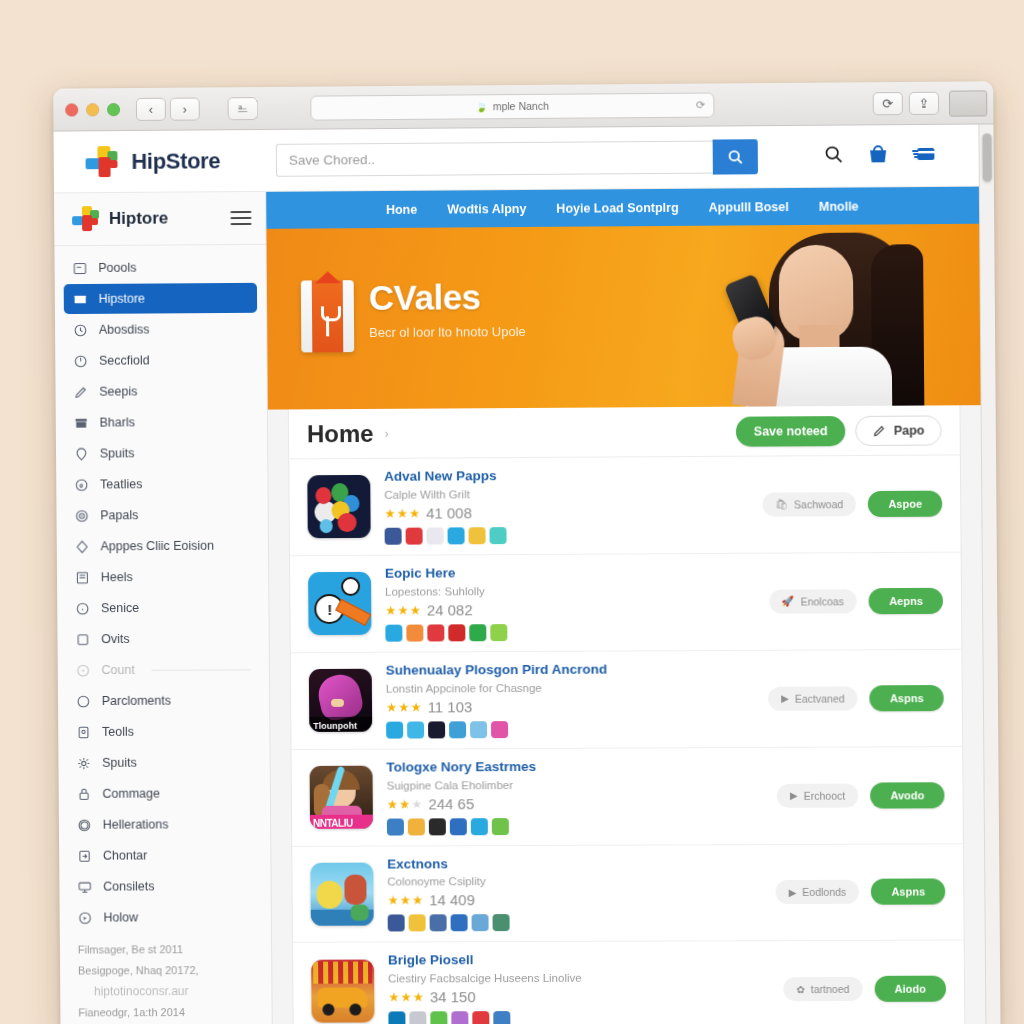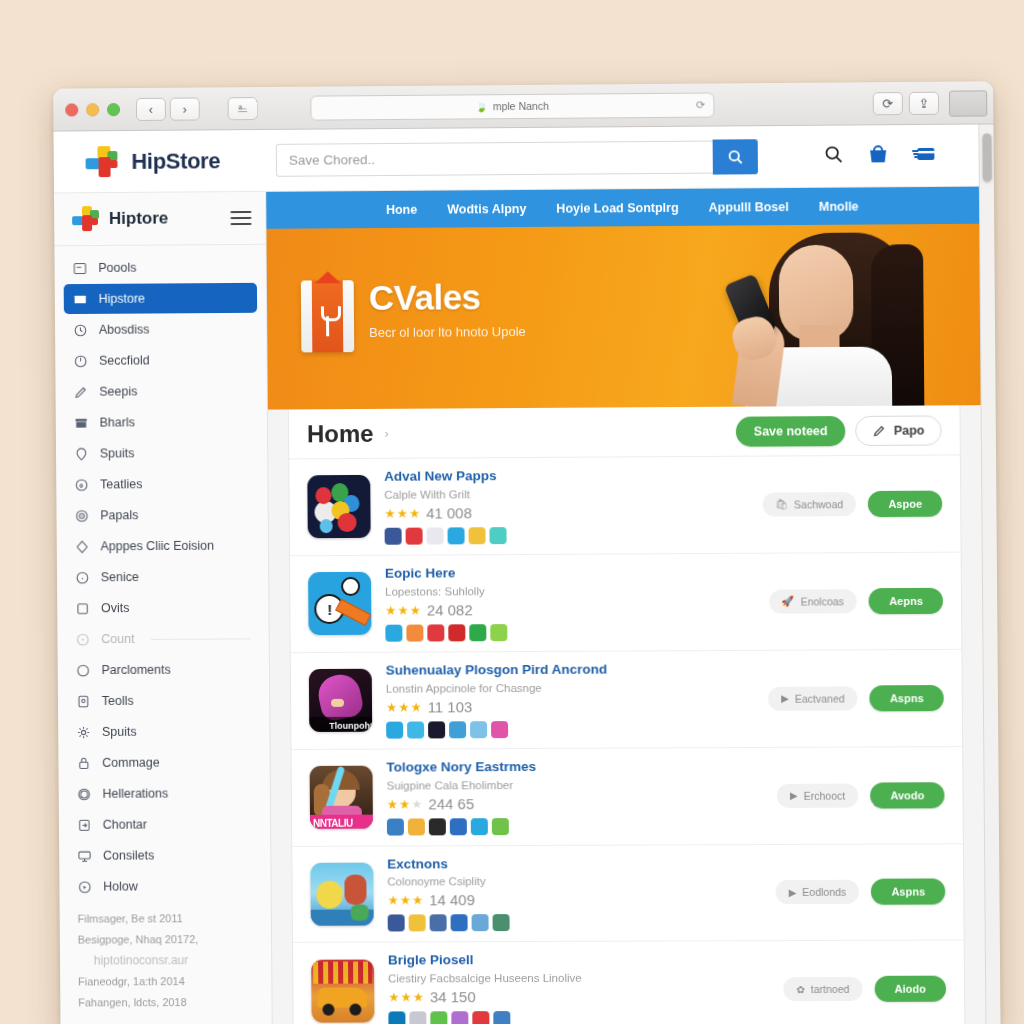--- a/index.html
+++ b/index.html
@@ -477,20 +477,30 @@
             <span class="ico">
               <svg width="15" height="15" viewBox="0 0 24 24">
                 <path d="M12 3l8 9-8 9-8-9z" stroke="currentColor" fill="none" stroke-width="1.7"></path>
               </svg>
             </span>
             <span>Apppes Cliic Eoision</span>
           </div>
           <div class="side-item">
             <span class="ico">
               <svg width="15" height="15" viewBox="0 0 24 24">
+                <rect x="4" y="3.5" width="16" height="17" rx="1.5" stroke="currentColor" fill="none" stroke-width="1.7"></rect>
+                <line x1="7.5" y1="8" x2="16.5" y2="8" stroke="currentColor" fill="none" stroke-width="1.7"></line>
+                <line x1="7.5" y1="12" x2="16.5" y2="12" stroke="currentColor" fill="none" stroke-width="1.7"></line>
+              </svg>
+            </span>
+            <span>Heels</span>
+          </div>
+          <div class="side-item">
+            <span class="ico">
+              <svg width="15" height="15" viewBox="0 0 24 24">
                 <circle cx="12" cy="12" r="8.5" stroke="currentColor" fill="none" stroke-width="1.7"></circle>
                 <circle cx="12" cy="13" r="1.2" fill="currentColor"></circle>
               </svg>
             </span>
             <span>Senice</span>
           </div>
           <div class="side-item">
             <span class="ico">
               <svg width="15" height="15" viewBox="0 0 24 24">
                 <rect x="4.5" y="4.5" width="15" height="15" rx="2" stroke="currentColor" fill="none" stroke-width="1.7"></rect>
@@ -706,21 +716,21 @@
                 </div>
                 <button class="btn-pill">Aepns</button>
               </div>
             </div>
             <div class="row">
               <div class="thumb">
                 <div style="position:absolute;inset:0;background:linear-gradient(160deg,#2a1220,#0a0610)">
       <span style="position:absolute;left:10px;top:6px;width:42px;height:44px;border-radius:20px 20px 14px 14px;background:linear-gradient(150deg,#e055c8,#9b2f8a);transform:rotate(-12deg)"></span>
       <span style="position:absolute;left:22px;top:30px;width:13px;height:8px;border-radius:5px;background:#f0d0a0"></span>
       <span style="position:absolute;left:0;bottom:0;right:0;height:15px;background:rgba(0,0,0,.6)"></span>
-      <span style="position:absolute;left:20px;bottom:1px;font:bold 9px sans-serif;color:#fff">Tlounpoht</span>
+      <span style="position:absolute;left:4px;bottom:1px;font:bold 9px sans-serif;color:#fff">Tlounpoht</span>
                 </div>
               </div>
               <div class="info">
                 <div class="app-name">Suhenualay Plosgon Pird Ancrond</div>
                 <div class="app-sub">Lonstin Appcinole for Chasnge</div>
                 <div class="rate">
                   <span class="stars">★★★</span>
                   <span class="cnt">11 103</span>
                 </div>
                 <div class="minis">

